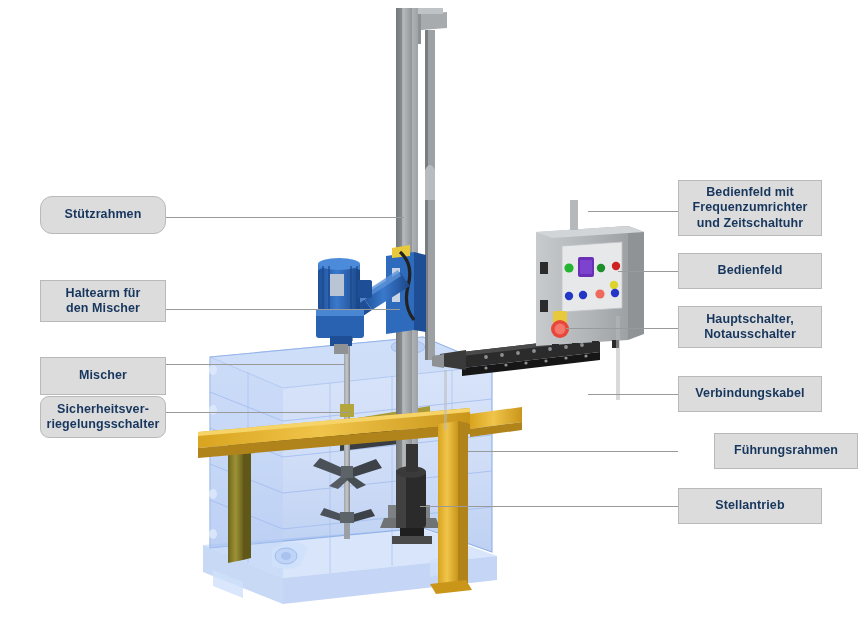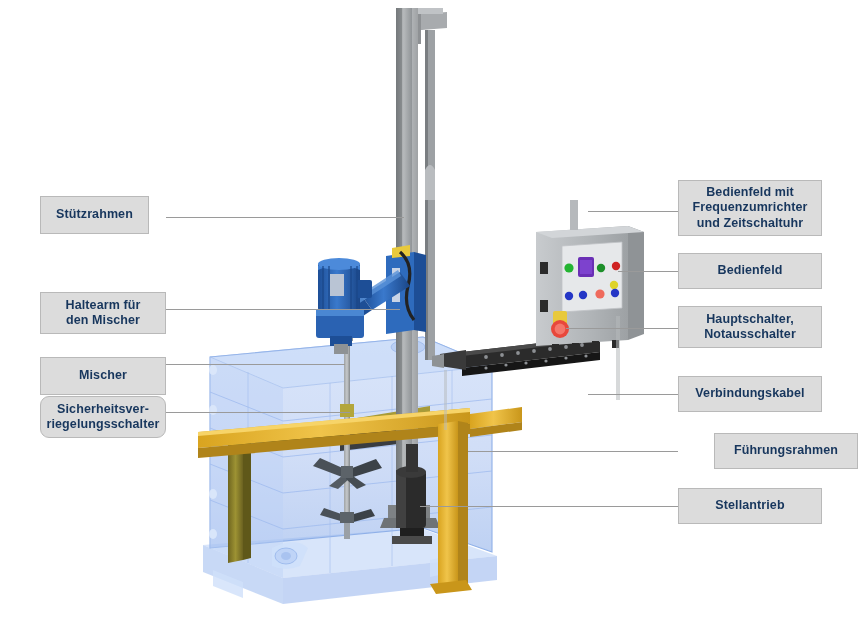--- a/index.html
+++ b/index.html
@@ -312,24 +312,24 @@
 
   <div class="leader" style="left:588px;top:211px;width:90px;"></div>
   <div class="leader" style="left:618px;top:271px;width:60px;"></div>
   <div class="leader" style="left:566px;top:328px;width:112px;"></div>
   <div class="leader" style="left:588px;top:394px;width:90px;"></div>
   <div class="leader" style="left:468px;top:451px;width:210px;"></div>
   <div class="leader" style="left:420px;top:506px;width:258px;"></div>
 
   <div class="leader v" style="left:588px;top:211px;width:1px;height:1px;"></div>
 
-  <div class="callout" style="left:40px;top:196px;width:109px;height:38px;">
+  <div class="callout" style="left:40px;top:196px;width:126px;height:38px;border-radius:12px;">
     <span>Stützrahmen</span>
   </div>
-  <div class="callout" style="left:40px;top:292px;width:126px;height:42px;">
+  <div class="callout" style="left:40px;top:280px;width:126px;height:42px;">
     <span>Haltearm für
 den Mischer</span>
   </div>
   <div class="callout" style="left:40px;top:345px;width:126px;height:38px;margin-top:12px;">
     <span>Mischer</span>
   </div>
   <div class="callout" style="left:40px;top:396px;width:126px;height:42px;border-radius:9px;">
     <span>Sicherheitsver-
 riegelungsschalter</span>
   </div>

